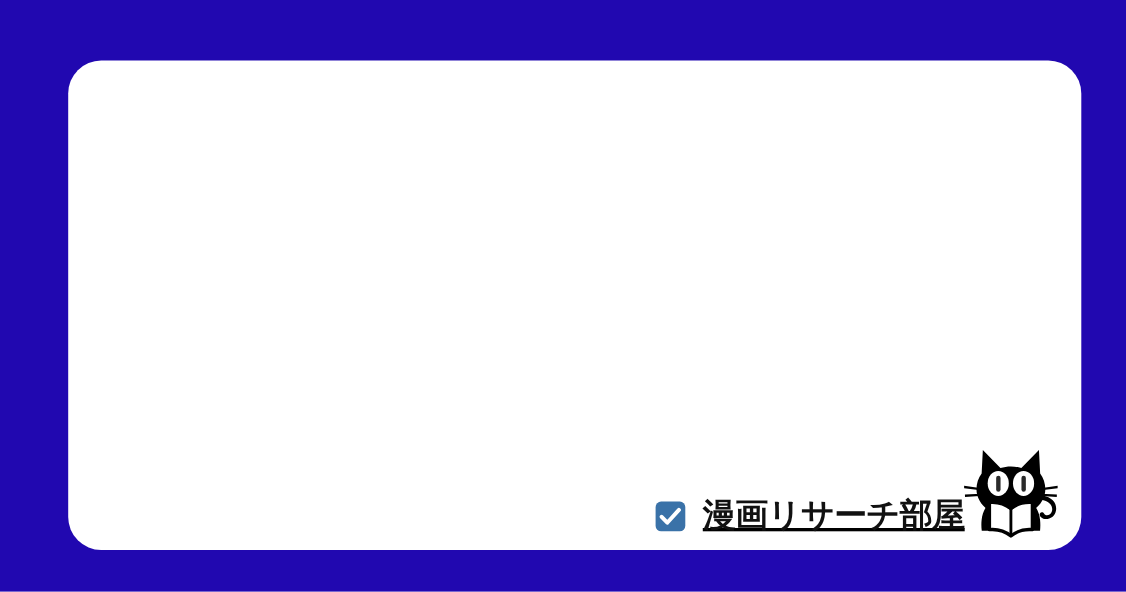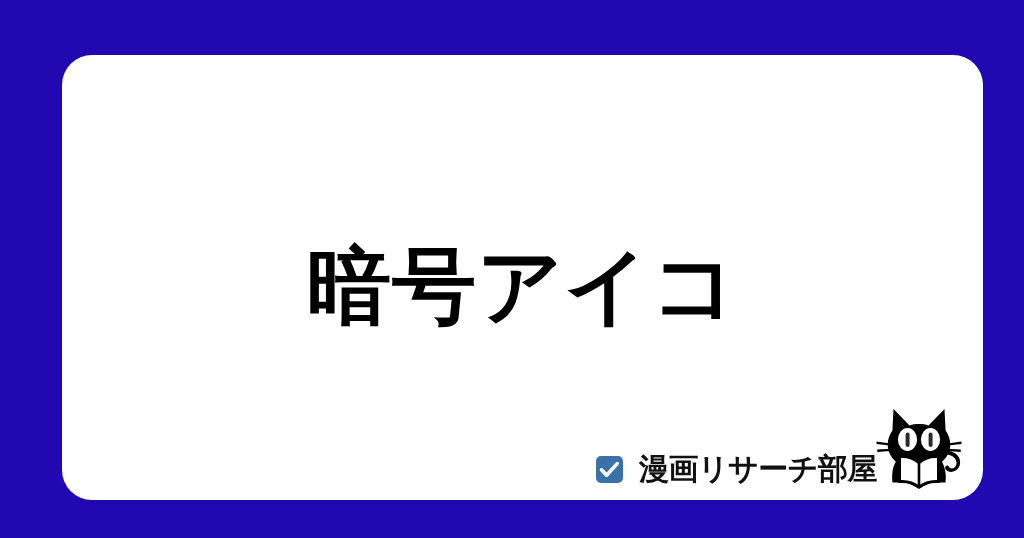--- a/index.html
+++ b/index.html
@@ -81,20 +81,21 @@
     display: flex;
     align-items: flex-end;
     gap: 0px;
   }
 
   #brand-label {
     display: flex;
     align-items: center;
     gap: 16px;
     padding-bottom: 8px;
+    text-decoration: underline;
   }
 
   
   #check-icon {
     width: 27px;
     height: 27px;
     border-radius: 5px;
     background: #3a72a8;
     flex: none;
     position: relative;
@@ -126,21 +127,20 @@
   #cat-icon svg { display: block; }
 </style>
 </head>
 <body>
 
 <div id="stage">
 
   <div id="card">
 
 
-    <div id="title">暗号アイコ</div>
 
     <div id="brand">
 
       <div id="brand-label">
 
         <span id="check-icon">
           <svg width="27" height="27" viewBox="0 0 27 27" aria-hidden="true">
             <path d="M5.5 13.8 L10.6 19.2 L21.2 7.6" fill="none" stroke="#ffffff" stroke-width="3.6" stroke-linecap="round" stroke-linejoin="round"></path>
           </svg>
         </span>

